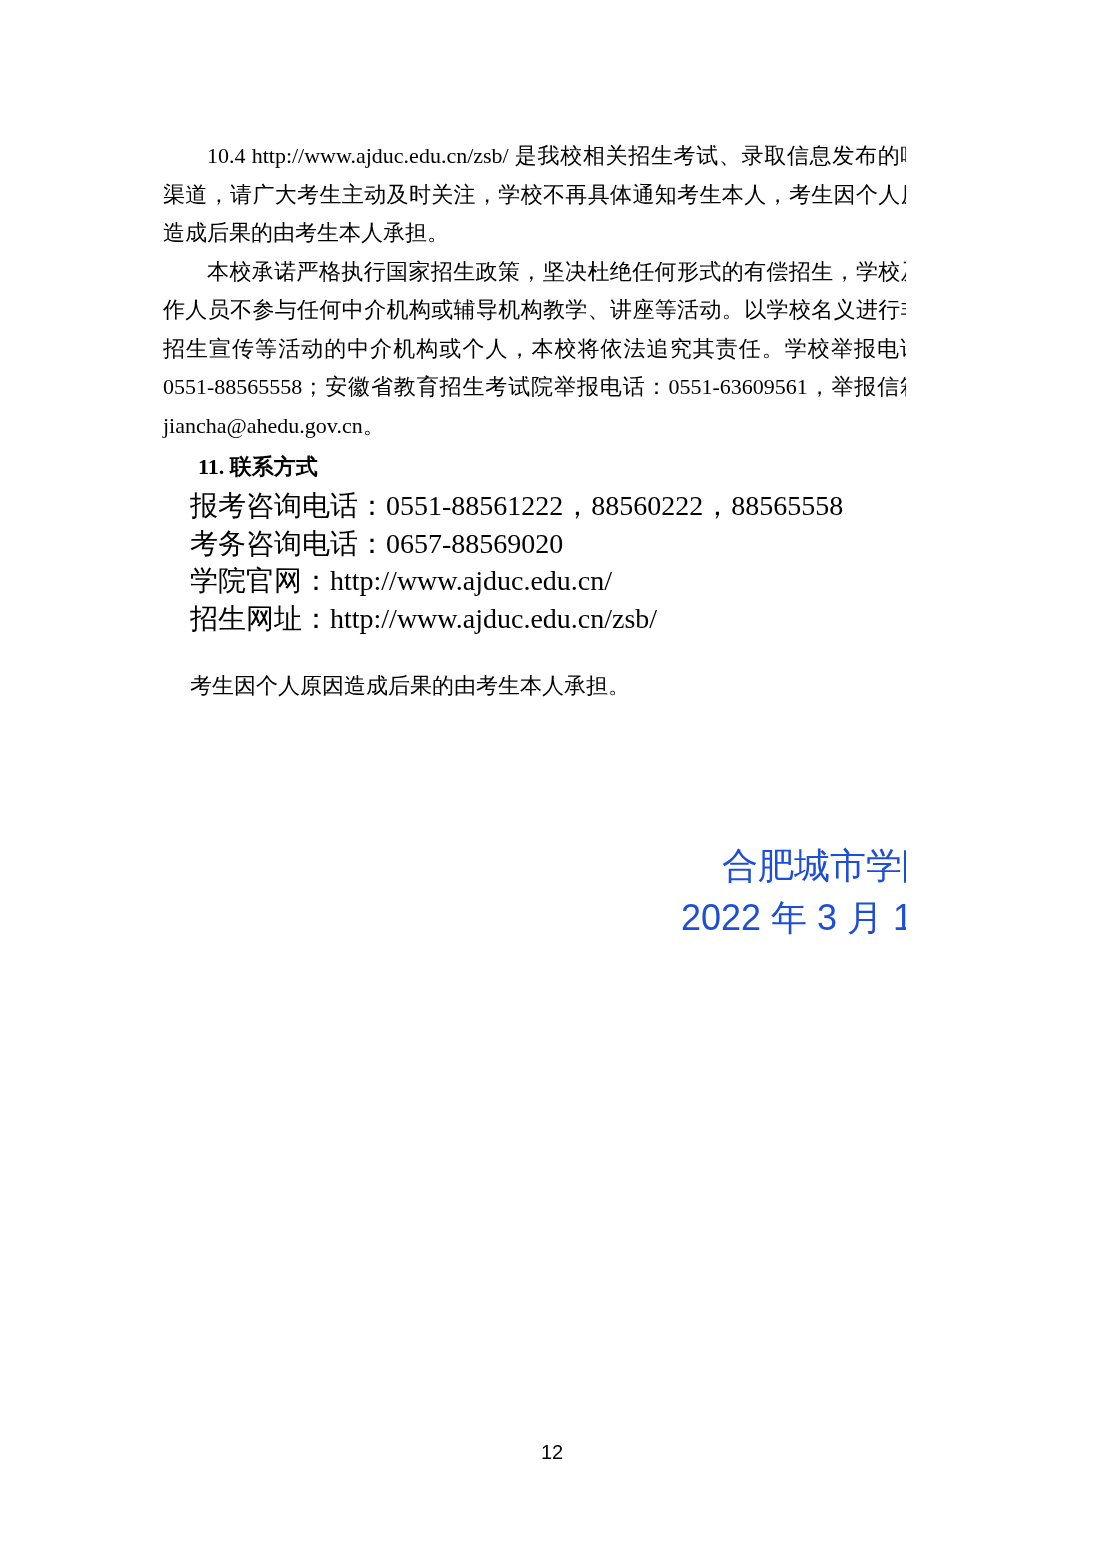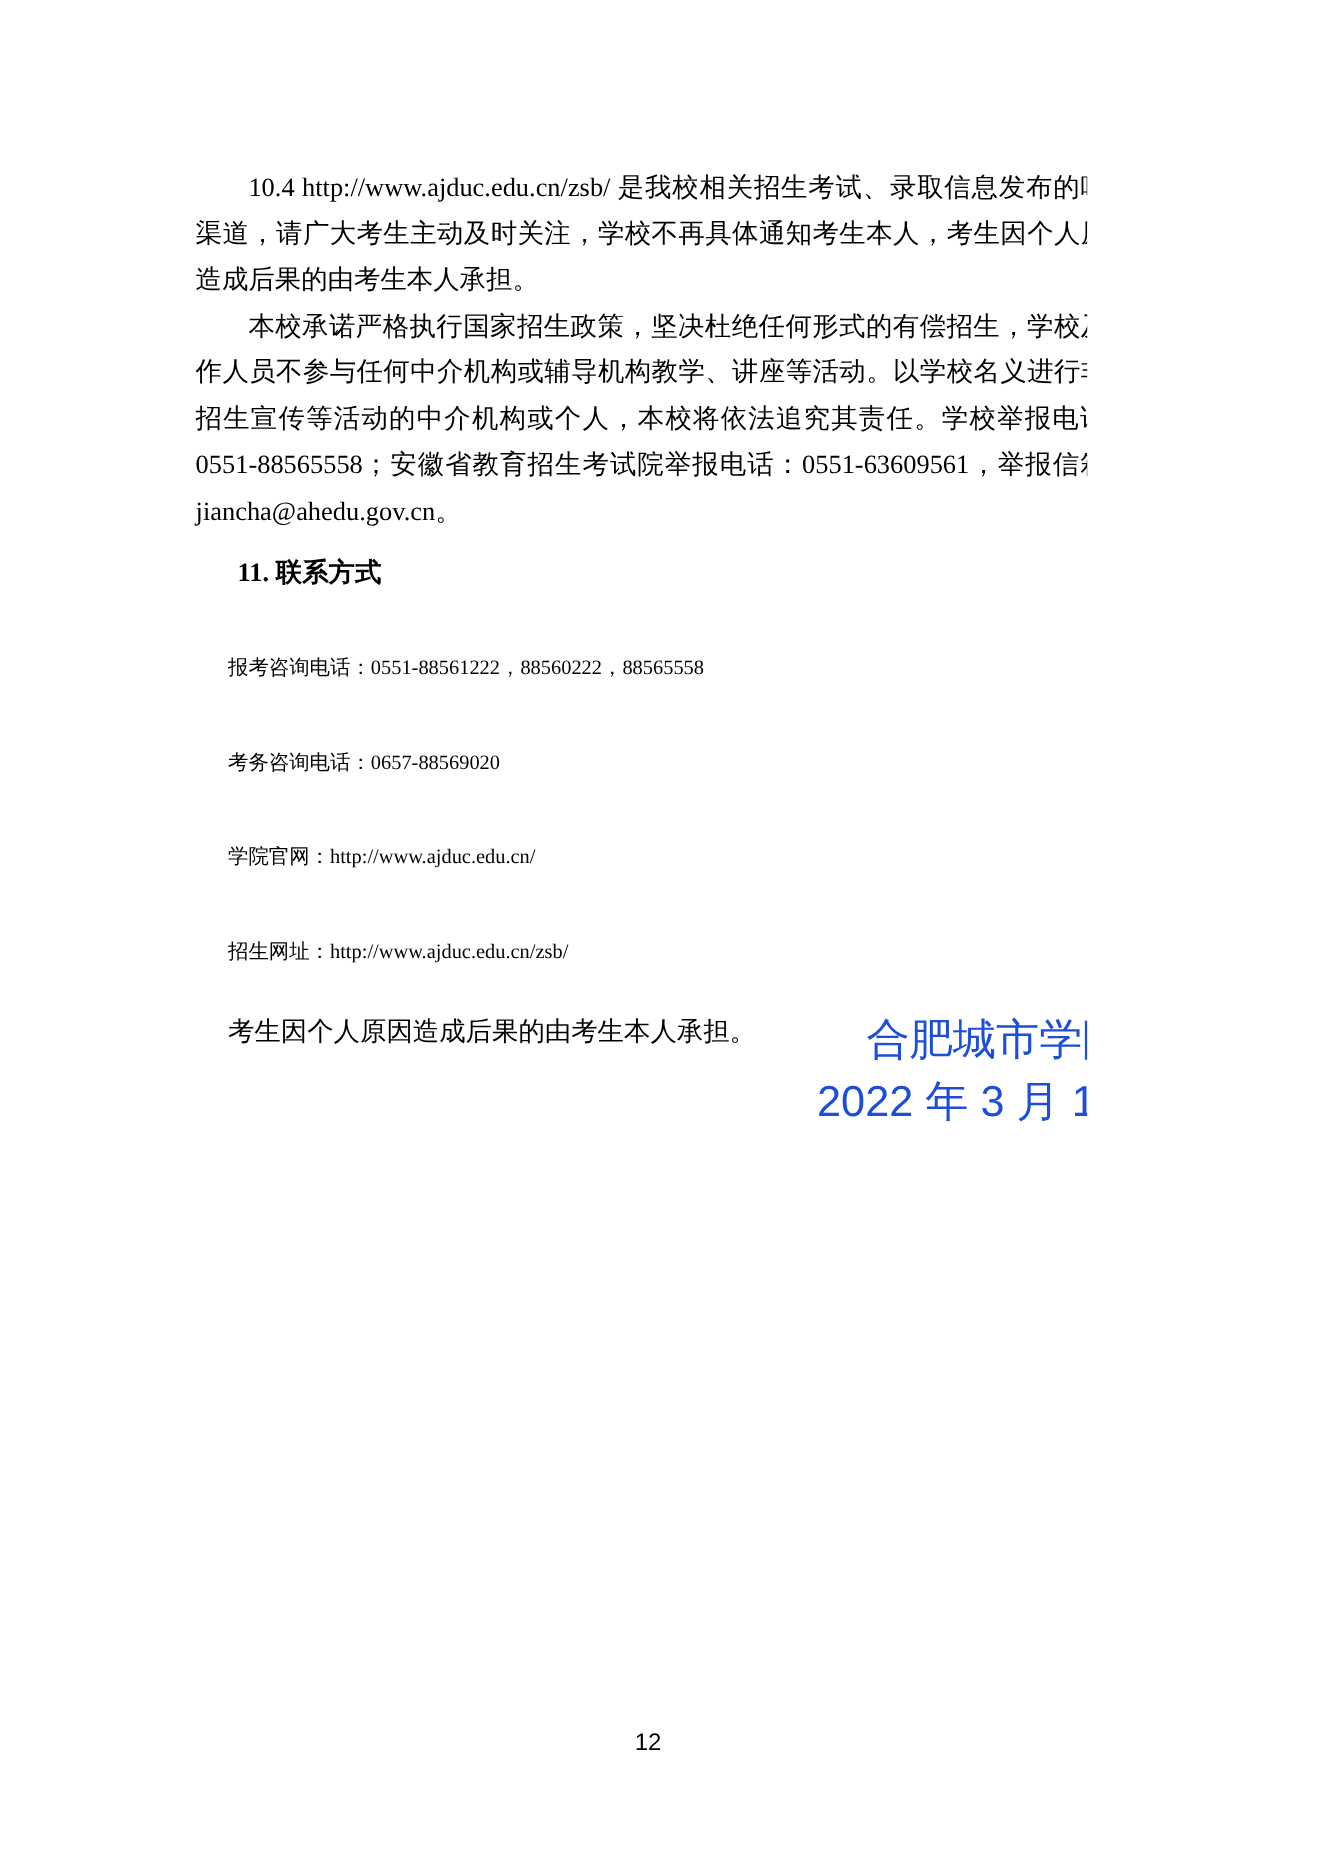--- a/index.html
+++ b/index.html
@@ -24,32 +24,31 @@
   }
   .para {
     margin: 0;
     font-size: 22px;
     line-height: 38.5px;
     text-align: justify;
     text-indent: 44px;
     overflow-wrap: break-word;
   }
   .heading {
-    margin: 12px 0 0 0;
+    margin: 2px 0 0 0;
     font-size: 22px;
     line-height: 40px;
     font-weight: 700;
     padding-left: 35px;
   }
   .contact-line {
-    font-size: 17px;
+    font-size: 28px;
     line-height: 37.5px;
     padding-left: 27px;
     white-space: nowrap;
-    margin-top: 41px;
   }
   .closing {
     margin: 30px 0 0 0;
     font-size: 22px;
     line-height: 38px;
     padding-left: 27px;
   }
   .signature {
     position: absolute;
     top: 840px;
@@ -57,21 +56,21 @@
     width: 360px;
     text-align: center;
     font-family: "Liberation Sans", "DejaVu Sans", sans-serif;
     font-size: 36px;
     line-height: 52px;
     color: #1d4ed8;
   }
   .page-number {
     position: absolute;
     top: 1441px;
-    left: 0;
+    left: 12px;
     width: 1080px;
     text-align: center;
     font-family: "Liberation Sans", "DejaVu Sans", sans-serif;
     font-size: 20px;
     line-height: 22px;
     color: #000000;
   }
 </style>
 </head>
 <body>

